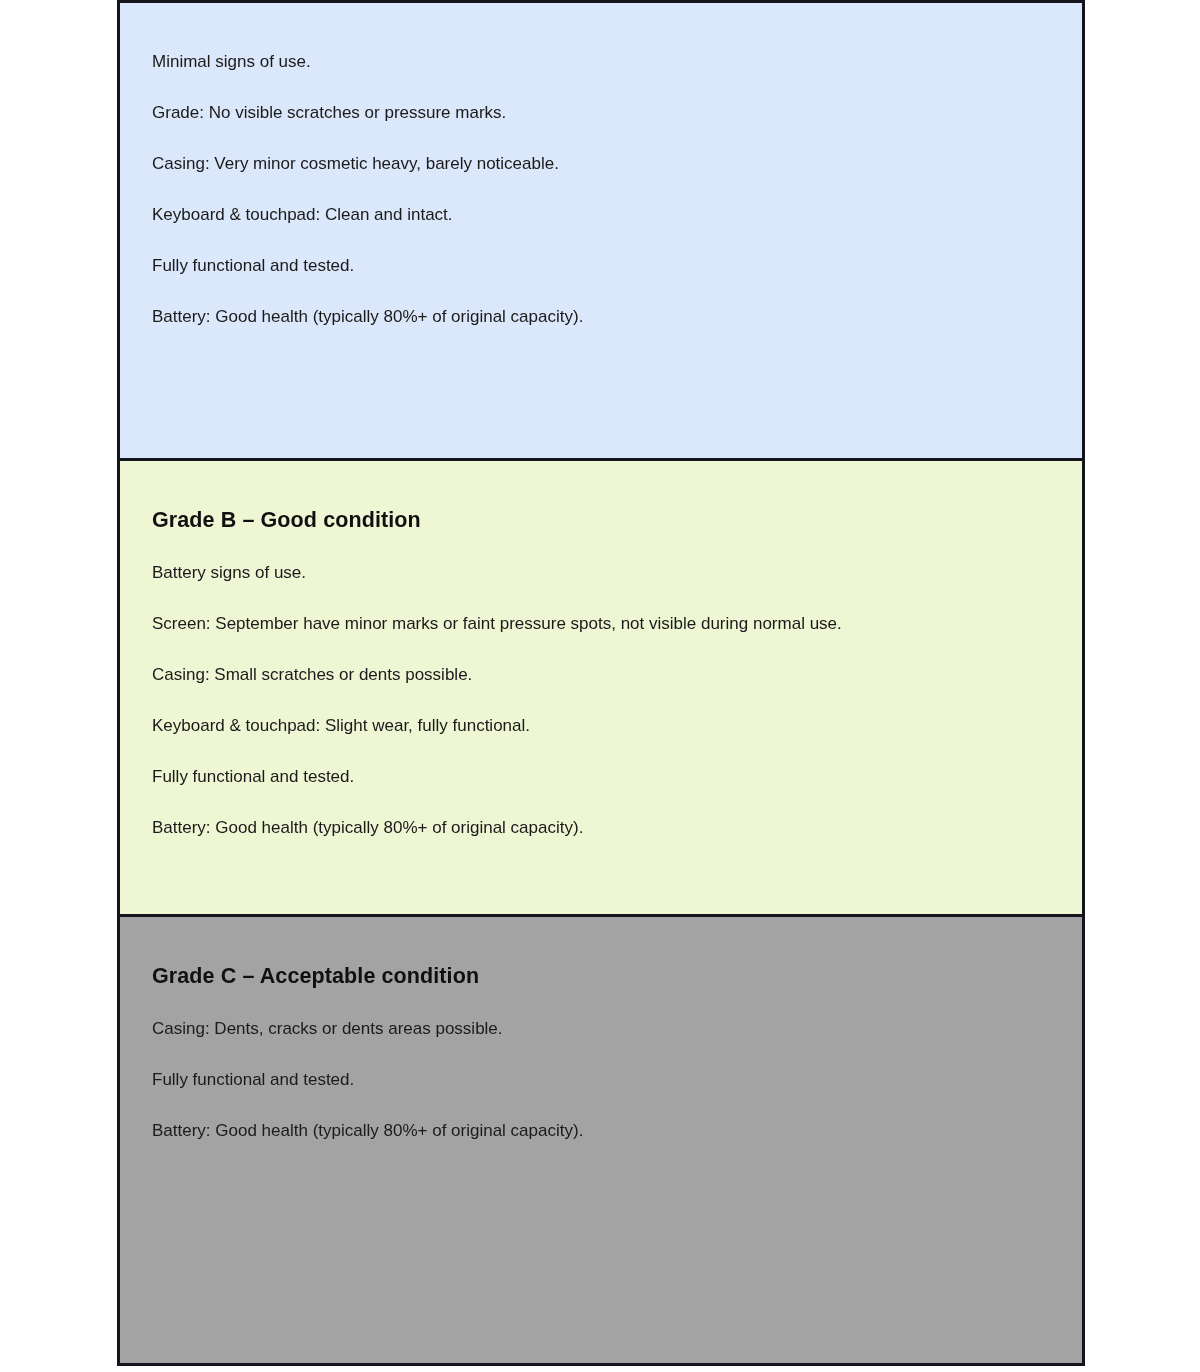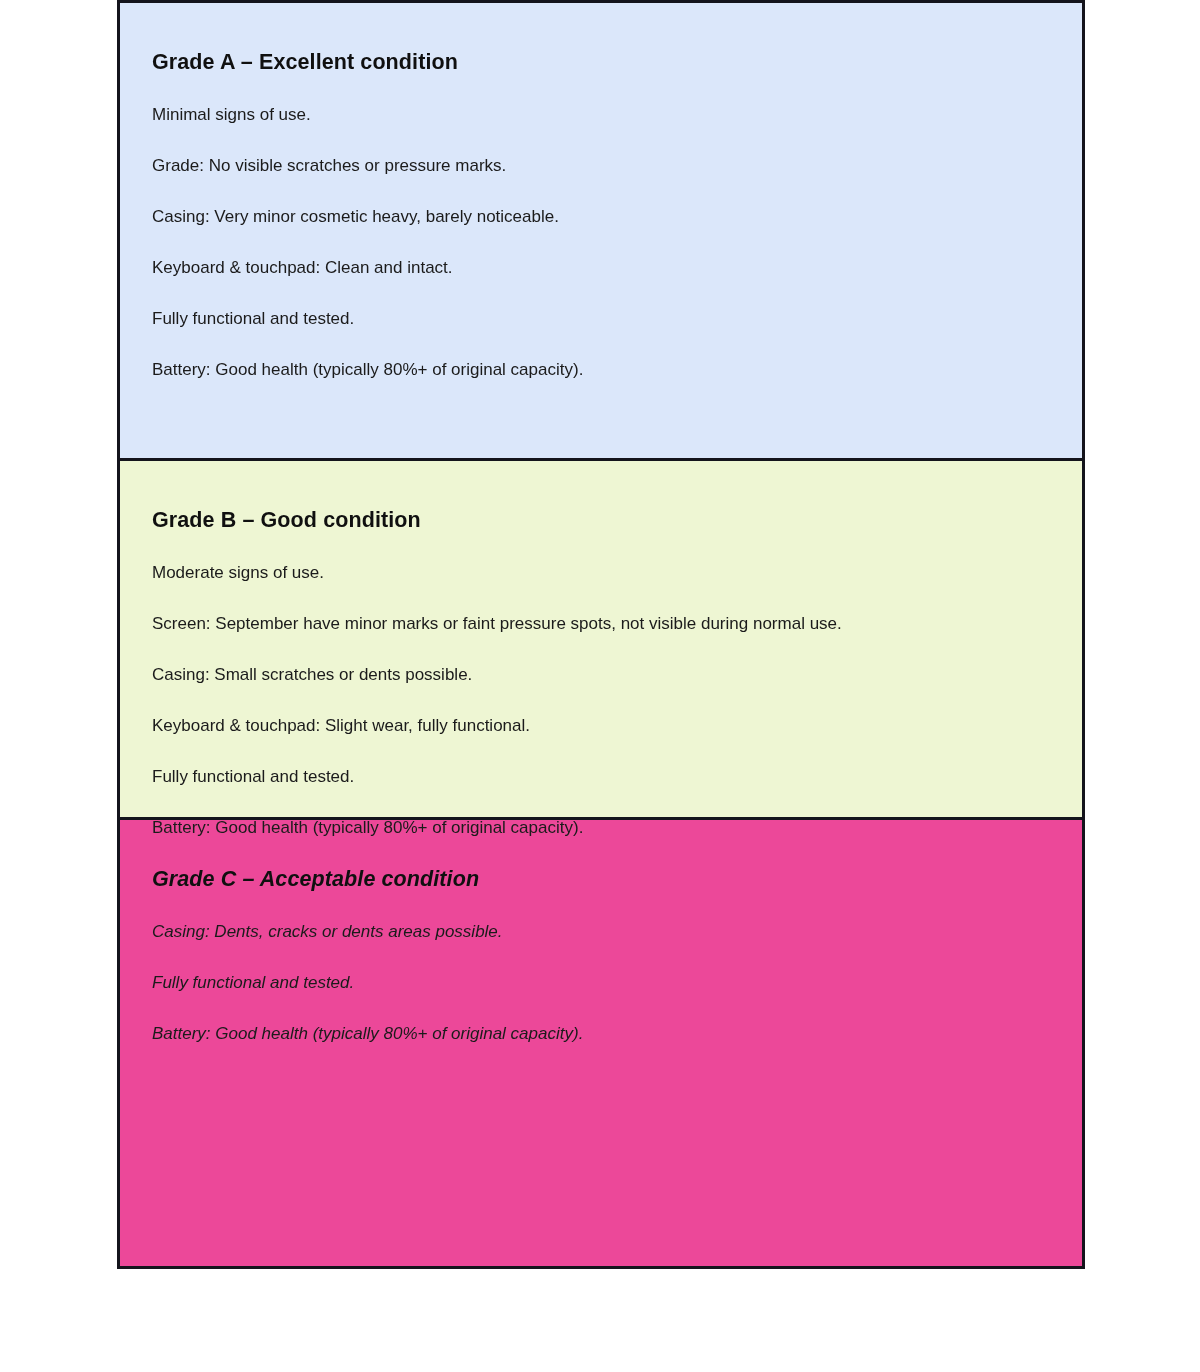--- a/index.html
+++ b/index.html
@@ -18,21 +18,21 @@
     border: 3px solid #14141c;
   }
   .card {
     box-sizing: border-box;
     padding: 46px 36px 18px 32px;
   }
   .card + .card {
     border-top: 3px solid #14141c;
   }
   .card-a { height: 455px; }
-  .card-b { height: 359px; }
+  .card-b { height: 456px; }
   .card-c { height: 449px; }
   .card h2 {
     font-size: 21.5px;
     line-height: 26px;
     font-weight: bold;
     color: #101010;
     margin: 0 0 27px 0;
     letter-spacing: 0.1px;
   }
   .card p {
@@ -42,39 +42,38 @@
     margin: 0 0 25px 0;
     max-width: 856px;
   }
 </style>
 </head>
 <body>
 
 <div class="stack">
 
   <section class="card card-a" style="background: rgb(219, 231, 250);">
-    <h2>Grade A – Excellent condition</h2>
     <p>Minimal signs of use.</p>
     <p>Grade: No visible scratches or pressure marks.</p>
     <p>Casing: Very minor cosmetic heavy, barely noticeable.</p>
     <p>Keyboard &amp; touchpad: Clean and intact.</p>
     <p>Fully functional and tested.</p>
     <p>Battery: Good health (typically 80%+ of original capacity).</p>
   </section>
 
   <section class="card card-b" style="background: rgb(238, 246, 211);">
     <h2>Grade B – Good condition</h2>
-    <p>Moderate signs of use.</p>
+    <p>Battery signs of use.</p>
     <p>Screen: September have minor marks or faint pressure spots, not visible during normal use.</p>
     <p>Casing: Small scratches or dents possible.</p>
     <p>Keyboard &amp; touchpad: Slight wear, fully functional.</p>
     <p>Fully functional and tested.</p>
     <p>Battery: Good health (typically 80%+ of original capacity).</p>
   </section>
 
-  <section class="card card-c" style="background: #ec4899; font-style: italic;">
+  <section class="card card-c" style="background: #a3a3a3;">
     <h2>Grade C – Acceptable condition</h2>
     <p>Casing: Dents, cracks or dents areas possible.</p>
     <p>Fully functional and tested.</p>
     <p>Battery: Good health (typically 80%+ of original capacity).</p>
   </section>
 
 </div>
 
 </body></html>

